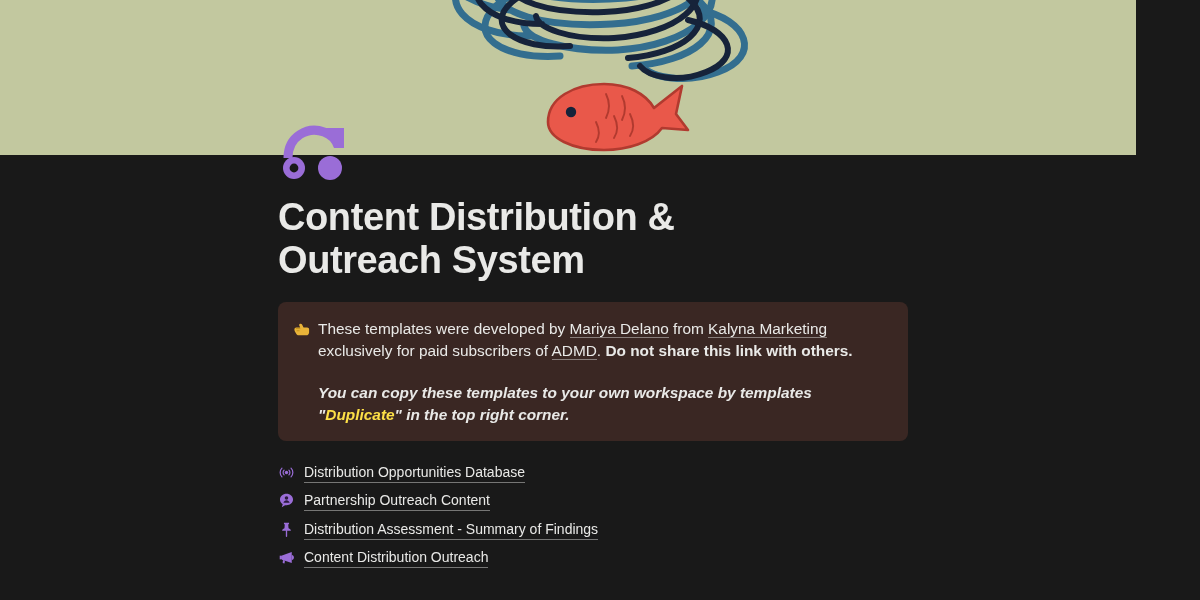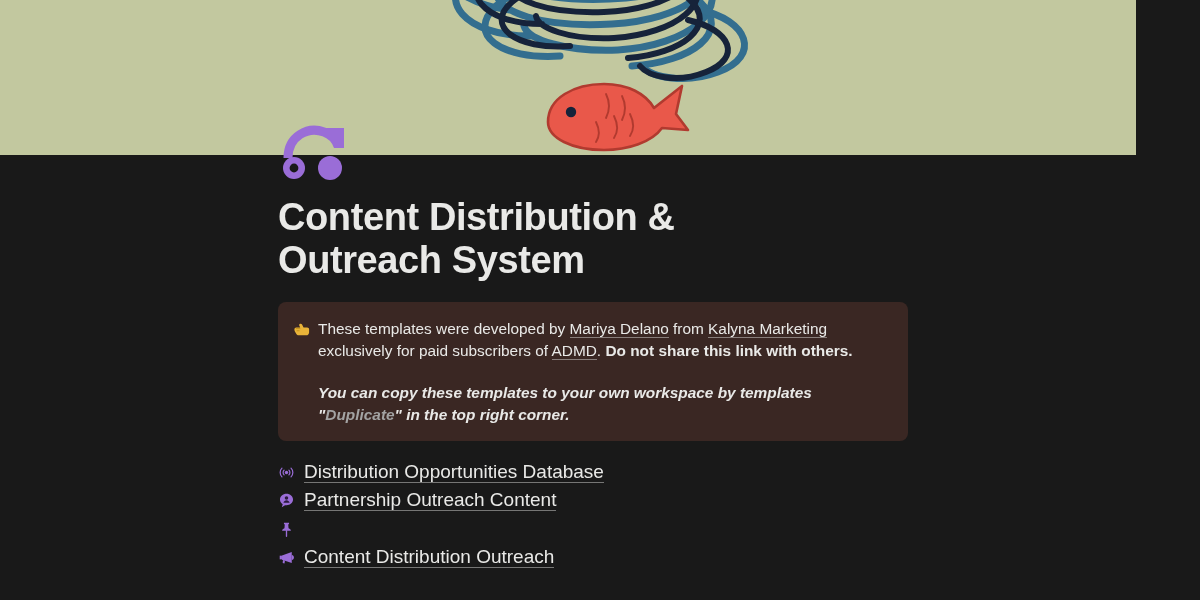--- a/index.html
+++ b/index.html
@@ -100,42 +100,42 @@
     font-style: italic;
     font-weight: 700;
   }
   .c-link {
     color: #e9e9e7;
     text-decoration: none;
     border-bottom: 1px solid rgba(233,233,231,0.45);
     cursor: pointer;
   }
   .bold { font-weight: 700; }
-  .dup { color: #a3a3a3; }
+  .dup { color: #fde047; }
 
   
   .links { margin-top: 2px; }
   .link-row {
     display: flex;
     align-items: center;
     height: 28.5px;
     cursor: pointer;
   }
   .link-icon {
     flex: 0 0 26px;
     width: 26px;
     height: 20px;
     display: flex;
     align-items: center;
     justify-content: flex-start;
     color: #9a6dd7;
   }
   .link-icon svg { display: block; }
   .link-text {
-    font-size: 19px;
+    font-size: 14px;
     line-height: 20px;
     color: #e9e9e7;
     border-bottom: 1px solid rgba(233,233,231,0.45);
     cursor: pointer;
   }
 </style>
 </head>
 <body>
 
 <div class="page">
@@ -223,20 +223,21 @@
         <span class="link-text">Partnership Outreach Content</span>
       </div>
 
       <div class="link-row">
         <span class="link-icon">
           <svg width="17" height="17" viewBox="0 0 24 24" fill="none">
             <path d="M8.4 2.4 L 15.6 2.4 L 15.6 4.6 L 14.4 4.6 L 14.9 10.2 C 16.9 11.0 18.2 12.4 18.2 13.8 L 5.8 13.8 C 5.8 12.4 7.1 11.0 9.1 10.2 L 9.6 4.6 L 8.4 4.6 Z" fill="#9a6dd7"></path>
             <path d="M12 13.8 L 12 21.6" stroke="#9a6dd7" stroke-width="1.9" stroke-linecap="round"></path>
           </svg>
         </span>
+        <span class="link-text">Distribution Assessment - Summary of Findings</span>
       </div>
 
       <div class="link-row">
         <span class="link-icon">
           <svg width="17" height="17" viewBox="0 0 24 24" fill="none">
             <path d="M2.4 9.4 L 2.4 14.6 L 5.6 14.6 L 5.6 9.4 Z" fill="#9a6dd7"></path>
             <path d="M5.6 9.0 L 19.4 4.4 L 19.4 19.6 L 5.6 15.0 Z" fill="#9a6dd7"></path>
             <path d="M19.4 8.4 C 21.4 8.4 22.4 9.9 22.4 12 C 22.4 14.1 21.4 15.6 19.4 15.6 Z" fill="#9a6dd7"></path>
             <path d="M7.0 15.4 L 9.8 16.4 L 9.2 20.6 L 6.6 19.8 Z" fill="#9a6dd7"></path>
           </svg>

